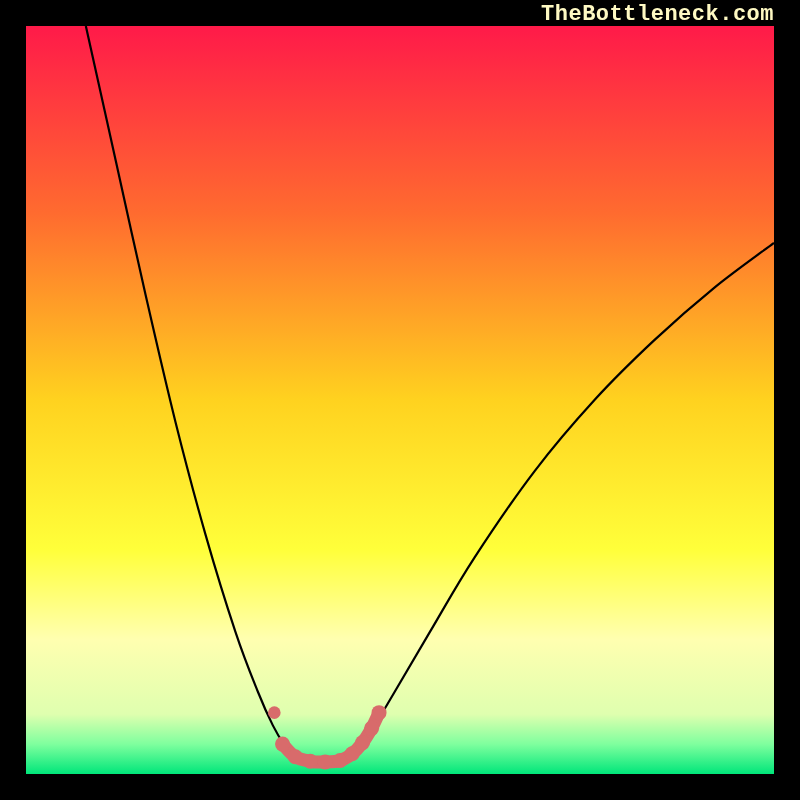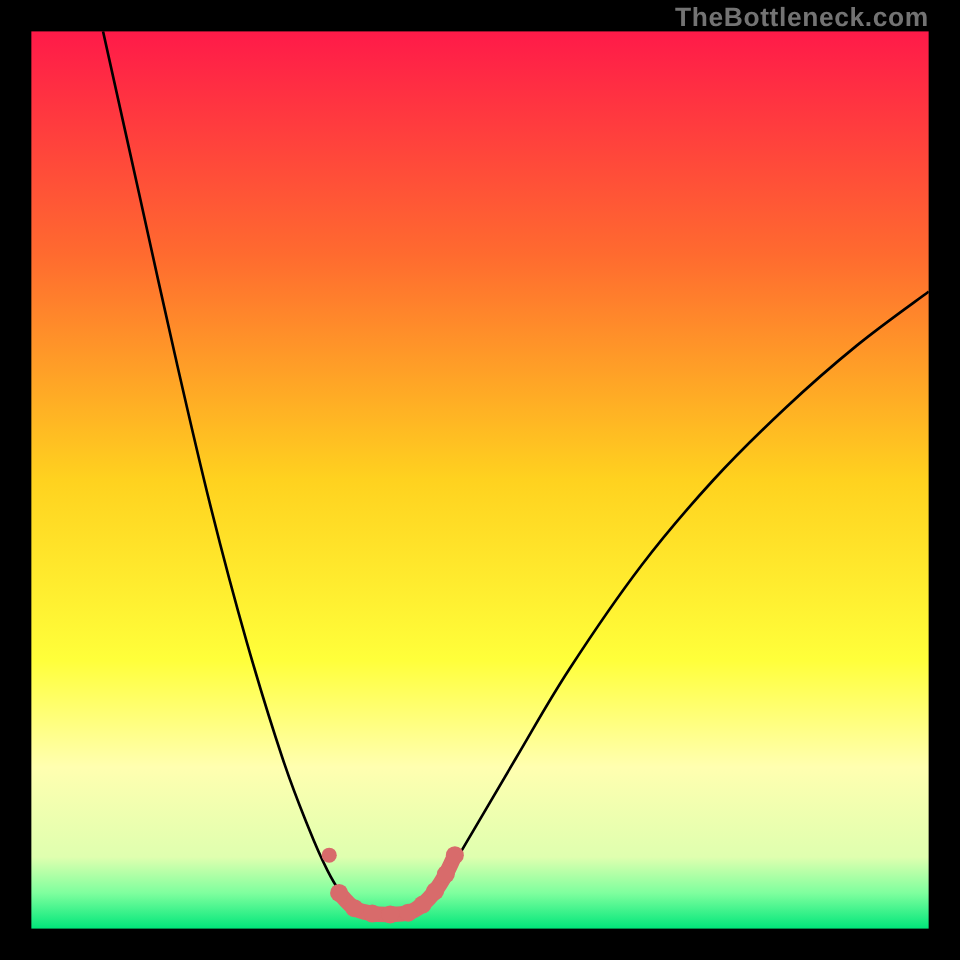--- a/index.html
+++ b/index.html
@@ -14,24 +14,25 @@
   .frame {
     position: absolute;
     width: 800px;
     height: 800px;
     background: #000;
   }
   .watermark {
     position: absolute;
     top: 2px;
     right: 26px;
-    color: #737373;
+    color: #fef9c3;
     font-size: 22px;
     font-weight: 600;
     letter-spacing: 0.5px;
+    font-family: Liberation Mono, monospace;
   }
   svg {
     position: absolute;
     left: 26px;
     top: 26px;
   }
 </style>
 </head>
 <body>
 

